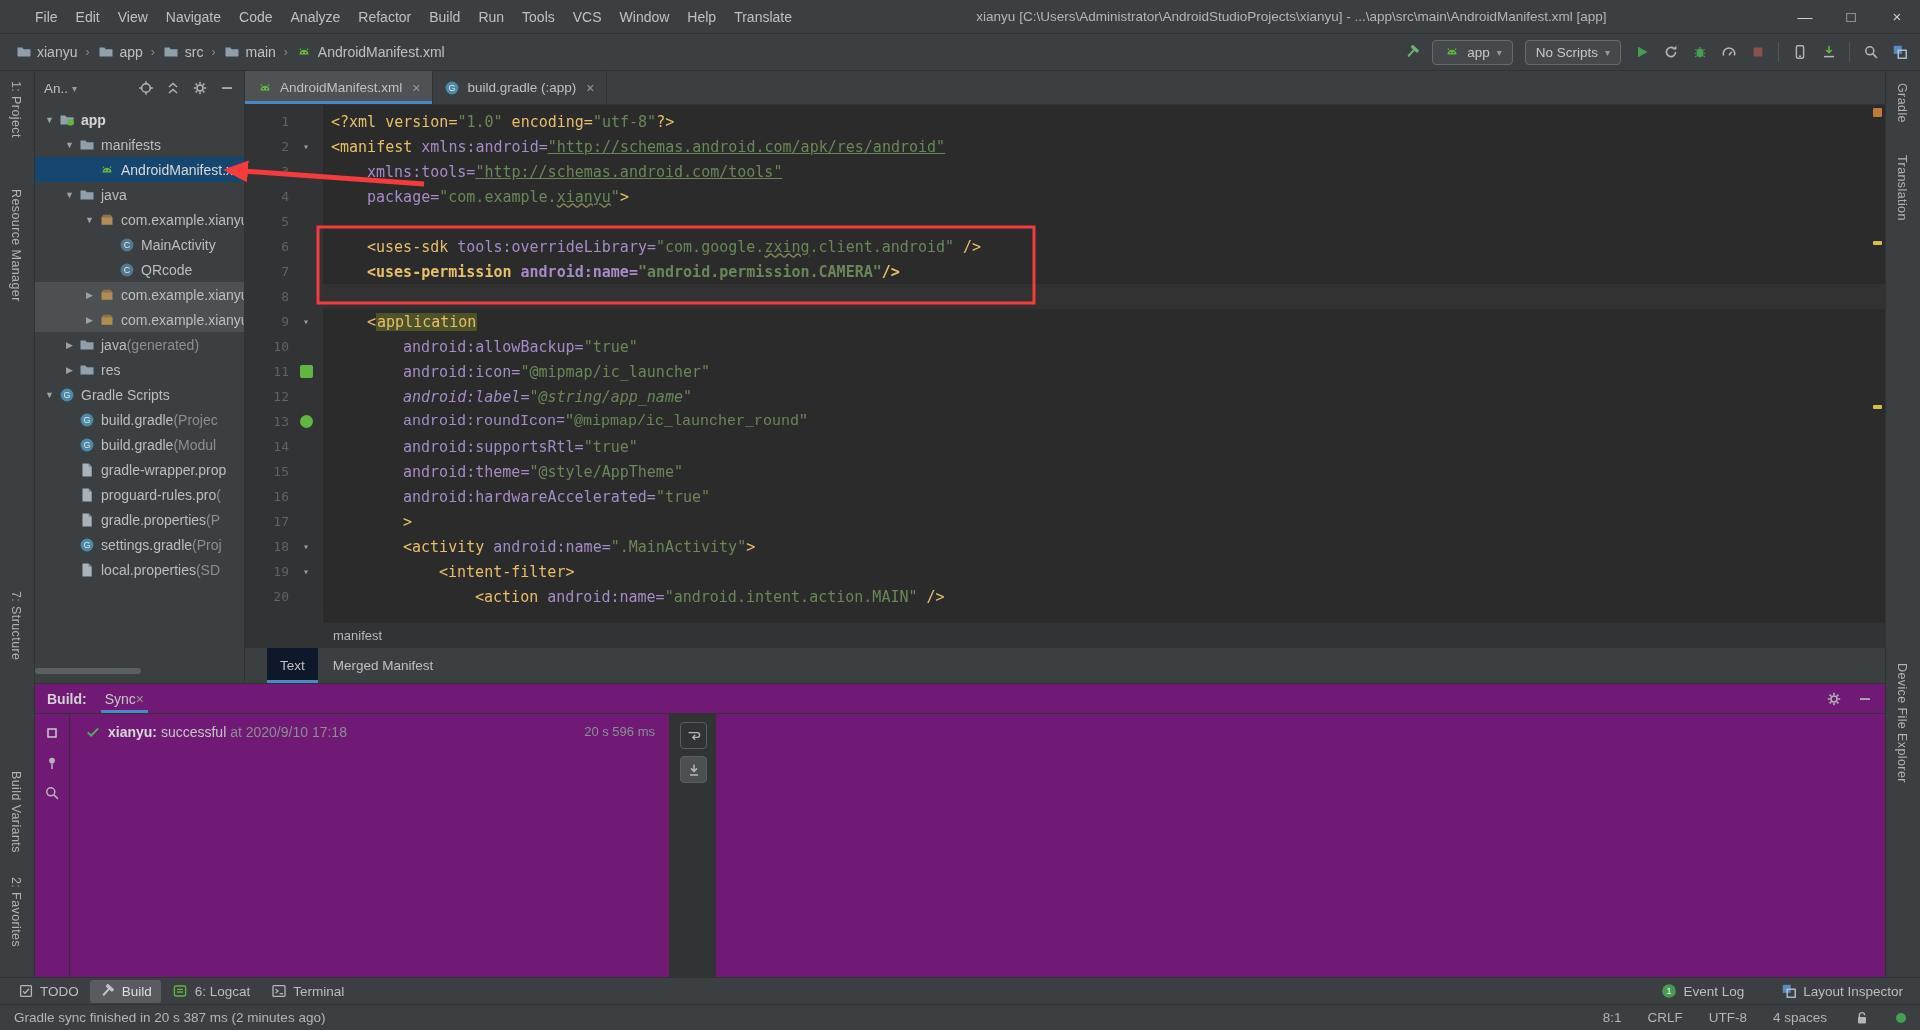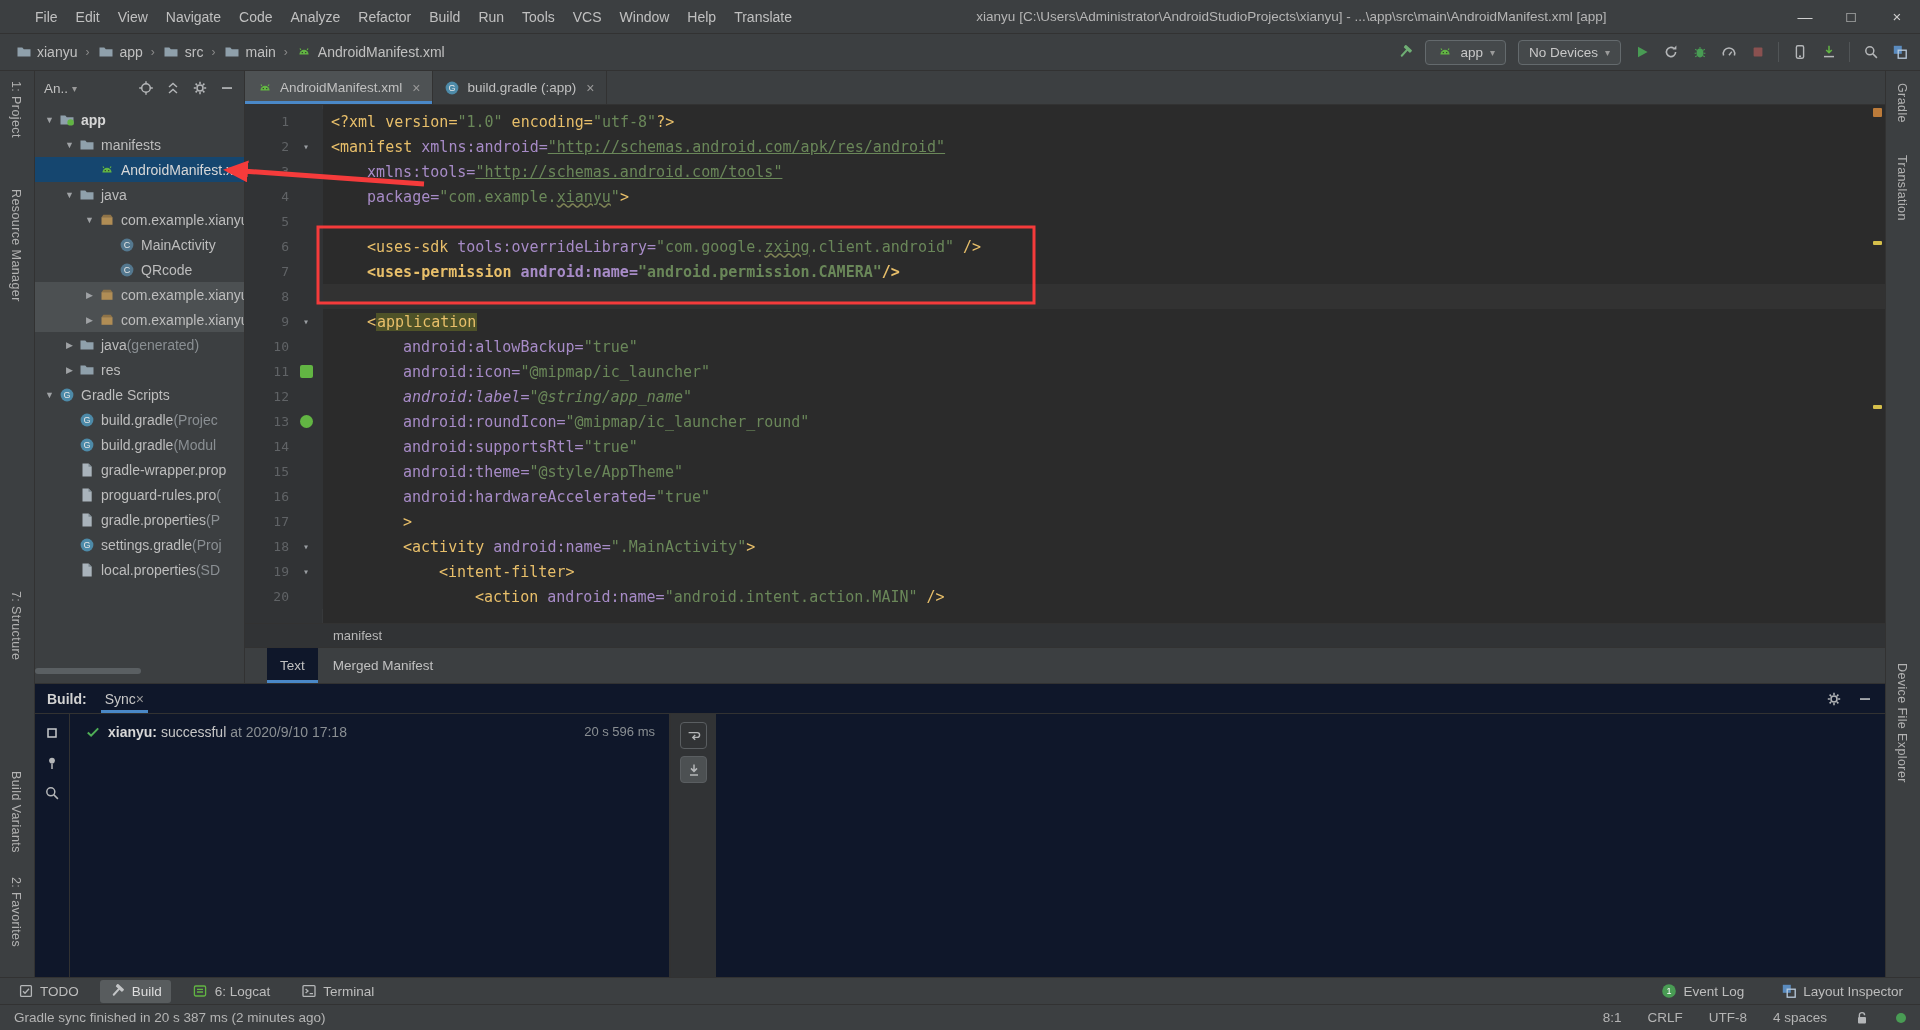--- a/index.html
+++ b/index.html
@@ -80,42 +80,42 @@
   .stripe .mk{position:absolute;left:2px;width:9px;border-radius:1px}
 
   .crumb-bar{height:24px;background:#313335;border-top:1px solid #323232;display:flex;align-items:center;
              padding-left:88px;font-size:13px;color:#b8b8b8;flex:none}
   .ebt-bar{height:36px;background:#3c3f41;border-top:1px solid #323232;display:flex;align-items:stretch;
            padding-left:22px;gap:2px;font-size:13.5px;flex:none}
   .ebt{display:flex;align-items:center;padding:0 13px;color:#c0c0c0}
   .ebt.active{box-shadow:inset 0 -3px 0 #4a88c7;background:#0f172a}
 
   
-  .build{height:294px;display:flex;flex-direction:column;border-top:1px solid #323232;background:#0f172a}
+  .build{height:294px;display:flex;flex-direction:column;border-top:1px solid #323232;background:#701a75}
   .bhead{height:30px;display:flex;align-items:center;padding:0 12px;gap:14px;border-bottom:1px solid #323232;flex:none}
   .btitle{font-weight:bold;color:#d2d2d2}
   .btab{display:flex;align-items:center;height:100%;padding:0 4px;color:#c8c8c8;box-shadow:inset 0 -3px 0 #4a88c7}
   .btab .x{color:#9a9a9a}
   .bhead-icons{margin-left:auto;display:flex;gap:14px}
   .bbody{flex:1;display:flex;min-height:0}
   .bvtools{width:35px;flex:none;border-right:1px solid #323232;display:flex;flex-direction:column;align-items:center;padding-top:10px;gap:13px}
   .btree{width:600px;flex:none;border-right:1px solid #323232;position:relative;padding:9px 0 0 14px;font-size:14px}
   .brow{display:flex;align-items:center;gap:7px;color:#c6c6c6}
   .brow b{color:#d8d8d8}
   .brow .gray{color:#8a8f93}
   .dur{position:absolute;right:14px;top:10px;color:#8a8f93;font-size:13px}
   .console{flex:1;background:#2b2b2b;position:relative;padding:9px 0 0 16px;font-family:"DejaVu Sans Mono",monospace;
            font-size:14.5px;line-height:25px;color:#bcbcbc;overflow:hidden;white-space:pre}
   .chsb{position:absolute;left:16px;bottom:3px;width:560px;height:6px;background:#55595c;border-radius:3px}
   .ctools{width:46px;flex:none;background:#313335;border-left:1px solid #323232;display:flex;flex-direction:column;align-items:center;gap:7px;padding-top:8px}
   .cbtn{width:27px;height:27px;border:1px solid #5a5e61;border-radius:4px;display:flex;align-items:center;justify-content:center}
   .cbtn.on{background:#4c5052}
 
   
-  .toolbar{height:27px;display:flex;align-items:center;border-top:1px solid #323232;padding:0 8px;gap:12px;font-size:13.5px;flex:none}
+  .toolbar{height:27px;display:flex;align-items:center;border-top:1px solid #323232;padding:0 8px;gap:2px;font-size:13.5px;flex:none}
   .tw{display:flex;align-items:center;gap:6px;padding:3px 9px;border-radius:3px;color:#bdbdbd;background:none;border:none;font:inherit}
   .tw.active{background:#585c5e;color:#dedede}
   .tb-right{margin-left:auto;display:flex;gap:18px}
   .statusbar{height:26px;display:flex;align-items:center;border-top:1px solid #323232;padding:0 14px;font-size:13.5px;color:#b4b4b4;flex:none}
   .sb-right{margin-left:auto;display:flex;align-items:center;gap:26px}
   .sb-dot{width:10px;height:10px;border-radius:50%;background:#499c54}
 
   .overlay{position:absolute;inset:0;pointer-events:none;z-index:40}
 </style>
 </head>
@@ -213,21 +213,21 @@
               <path fill="#62b543" d="M3.4 10.4a4.6 4.6 0 0 1 9.2 0z"></path>
               <path stroke="#62b543" stroke-width="1.1" d="M4.9 5.9L3.9 4.5M11.1 5.9l1-1.4"></path>
               <circle cx="6.3" cy="8.6" r=".7" fill="#2b2b2b"></circle>
               <circle cx="9.7" cy="8.6" r=".7" fill="#2b2b2b"></circle>
             </svg>
           </span>
         <span>app</span>
           <span class="dd">▾</span>
       </span>
       <span class="combo">
-        <span>No Devices</span>
+        <span>No Scripts</span>
           <span class="dd">▾</span>
       </span>
       <span class="ic">
           <svg viewBox="0 0 16 16">
             <path fill="#499c54" d="M4 2.8l9.6 5.2L4 13.2z"></path>
           </svg>
         </span>
       <span class="ic">
           <svg viewBox="0 0 16 16" fill="none">
             <path stroke="#b4b6b8" stroke-width="1.6" d="M12.6 8A4.6 4.6 0 1 1 11 4.5"></path>
@@ -637,21 +637,21 @@
                   </span>
                   <span class="txt" style="padding-left: 80px; font-style: italic;"><span class="t-attr">android:label=</span><span class="t-str">"@string/app_name"</span></span>
                 </div>
                 <div class="cl">
                   <span class="gut">
                     <span class="ln">13</span>
                     <span class="fold">
                       <span class="gic round"></span>
                     </span>
                   </span>
-                  <span class="txt" style="padding-left: 80px;"><span class="t-attr">android:roundIcon=</span><span class="t-str">"@mipmap/ic_launcher_round"</span></span>
+                  <span class="txt" style="padding-left: 80px; font-family: Liberation Mono, monospace;"><span class="t-attr">android:roundIcon=</span><span class="t-str">"@mipmap/ic_launcher_round"</span></span>
                 </div>
                 <div class="cl">
                   <span class="gut">
                     <span class="ln">14</span>
                     <span class="fold"></span>
                   </span>
                   <span class="txt" style="padding-left: 80px;"><span class="t-attr">android:supportsRtl=</span><span class="t-str">"true"</span></span>
                 </div>
                 <div class="cl">
                   <span class="gut">

